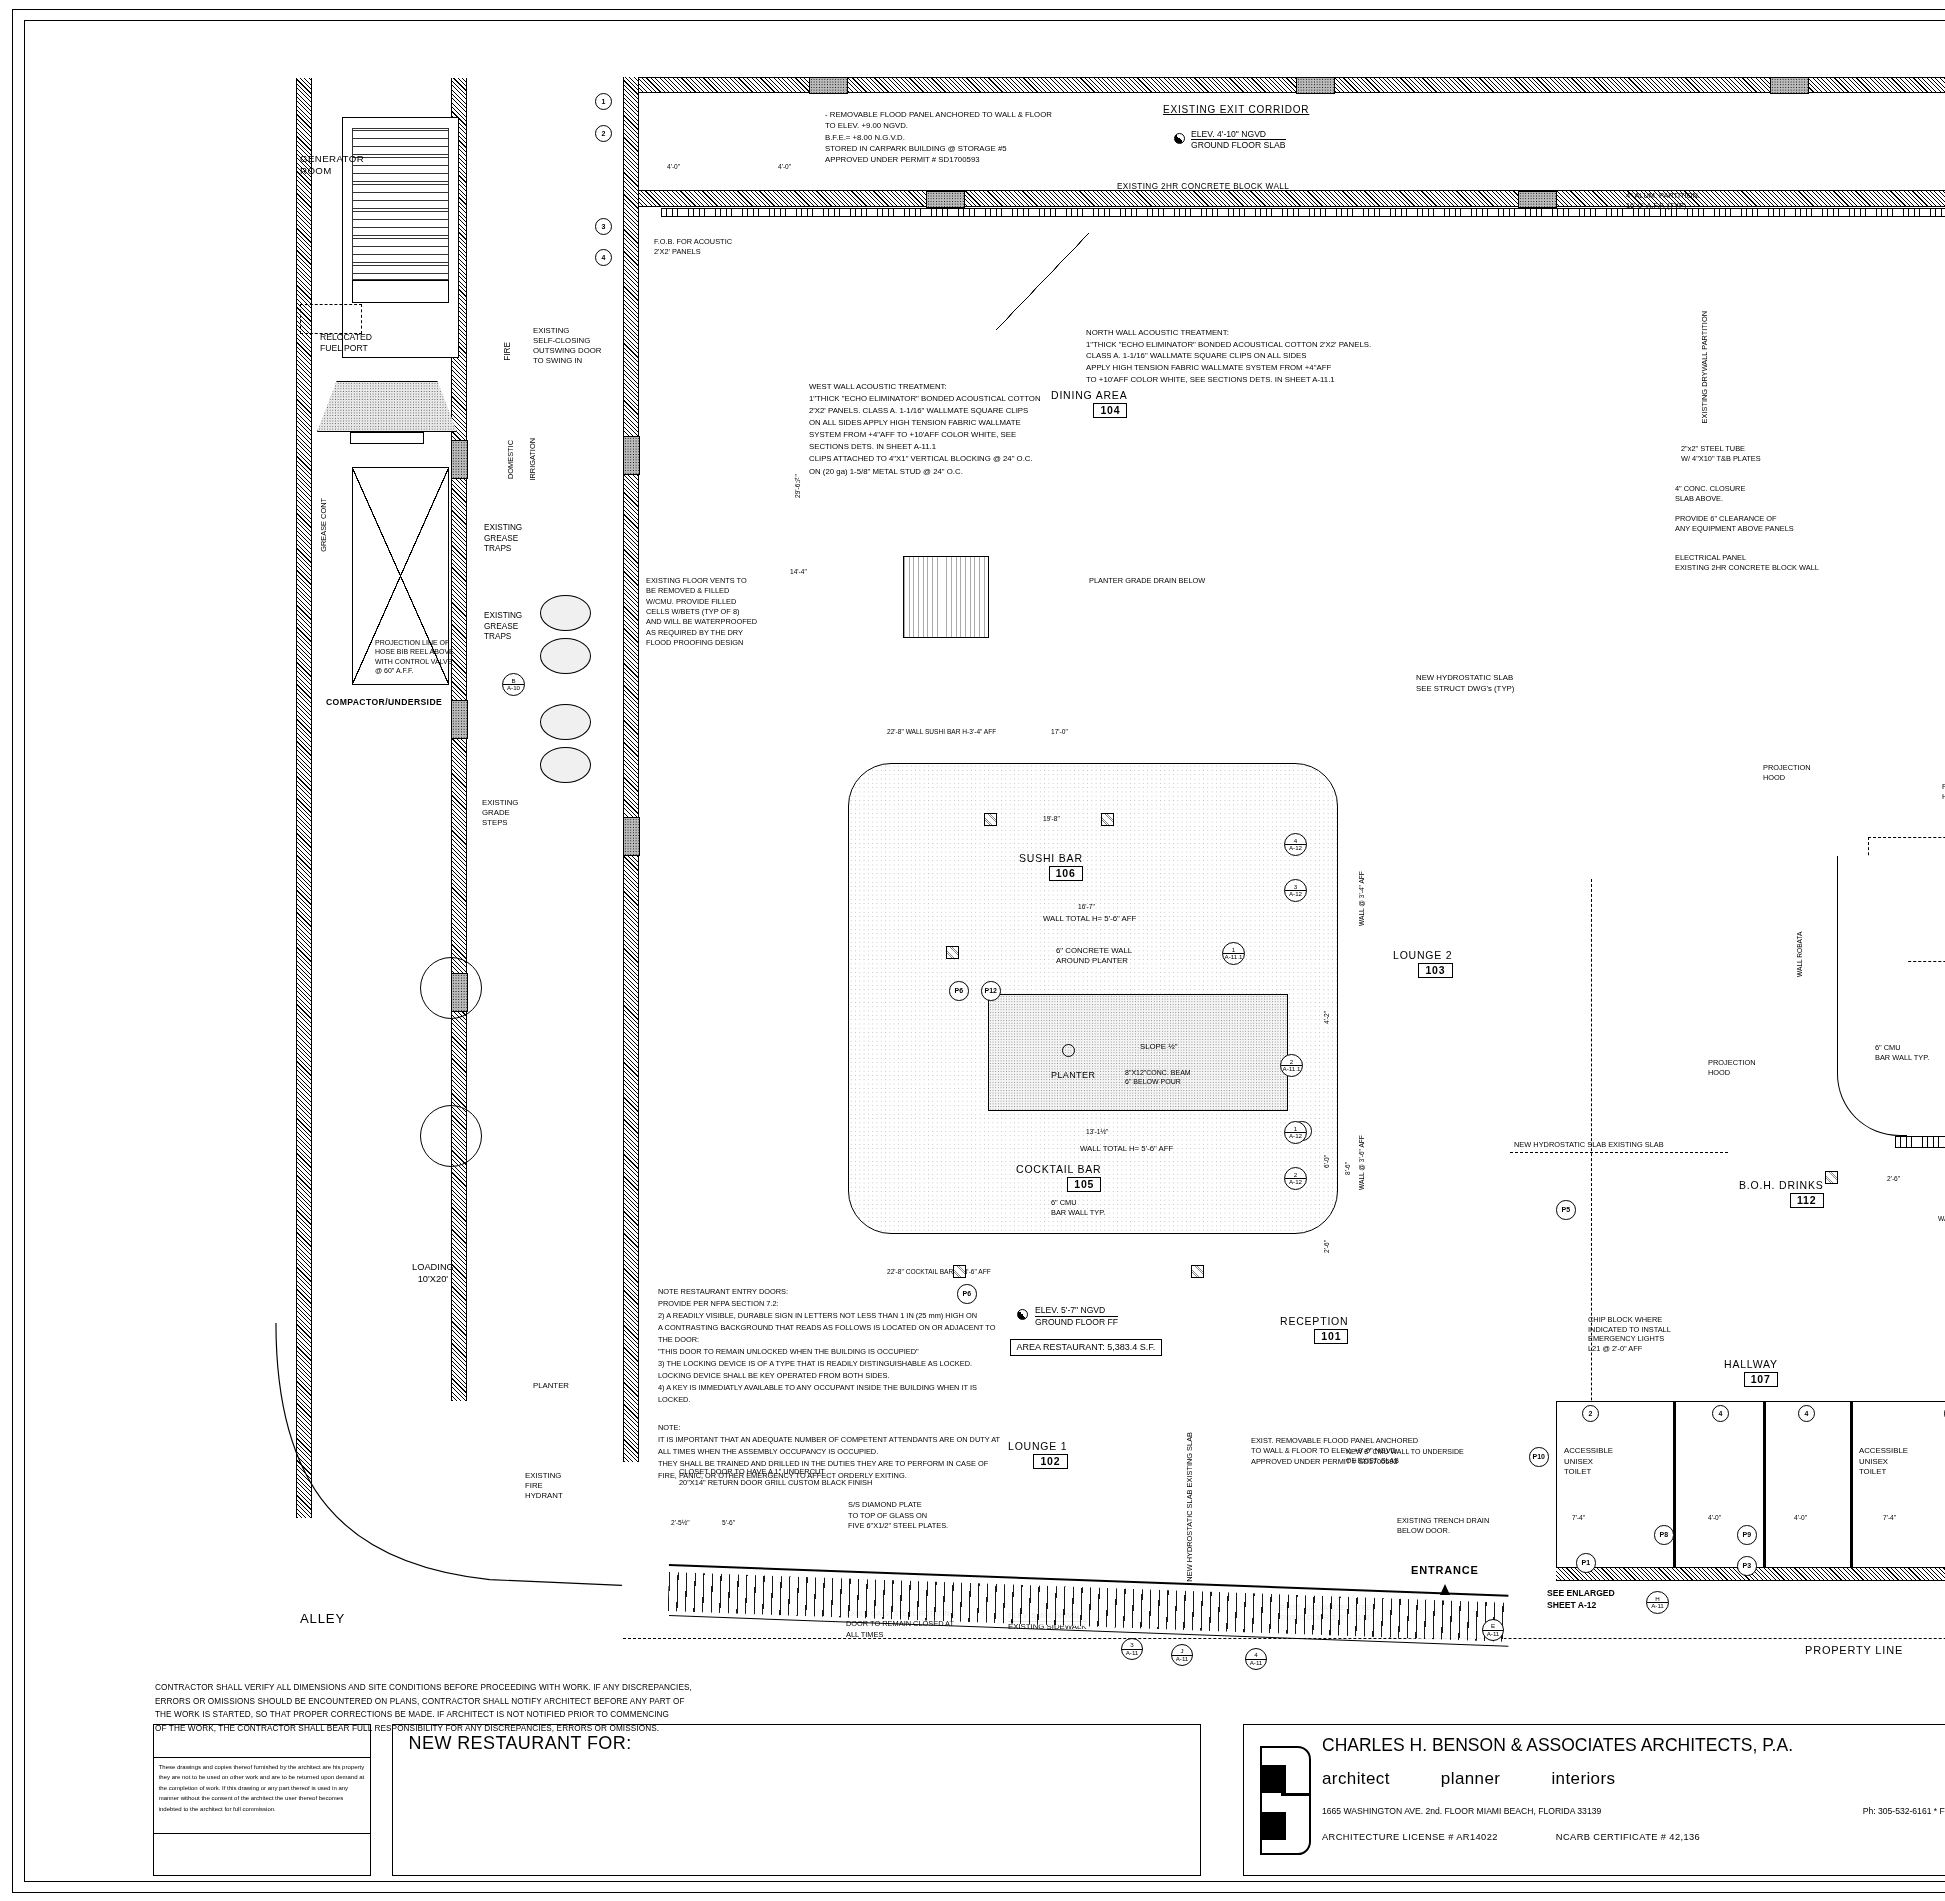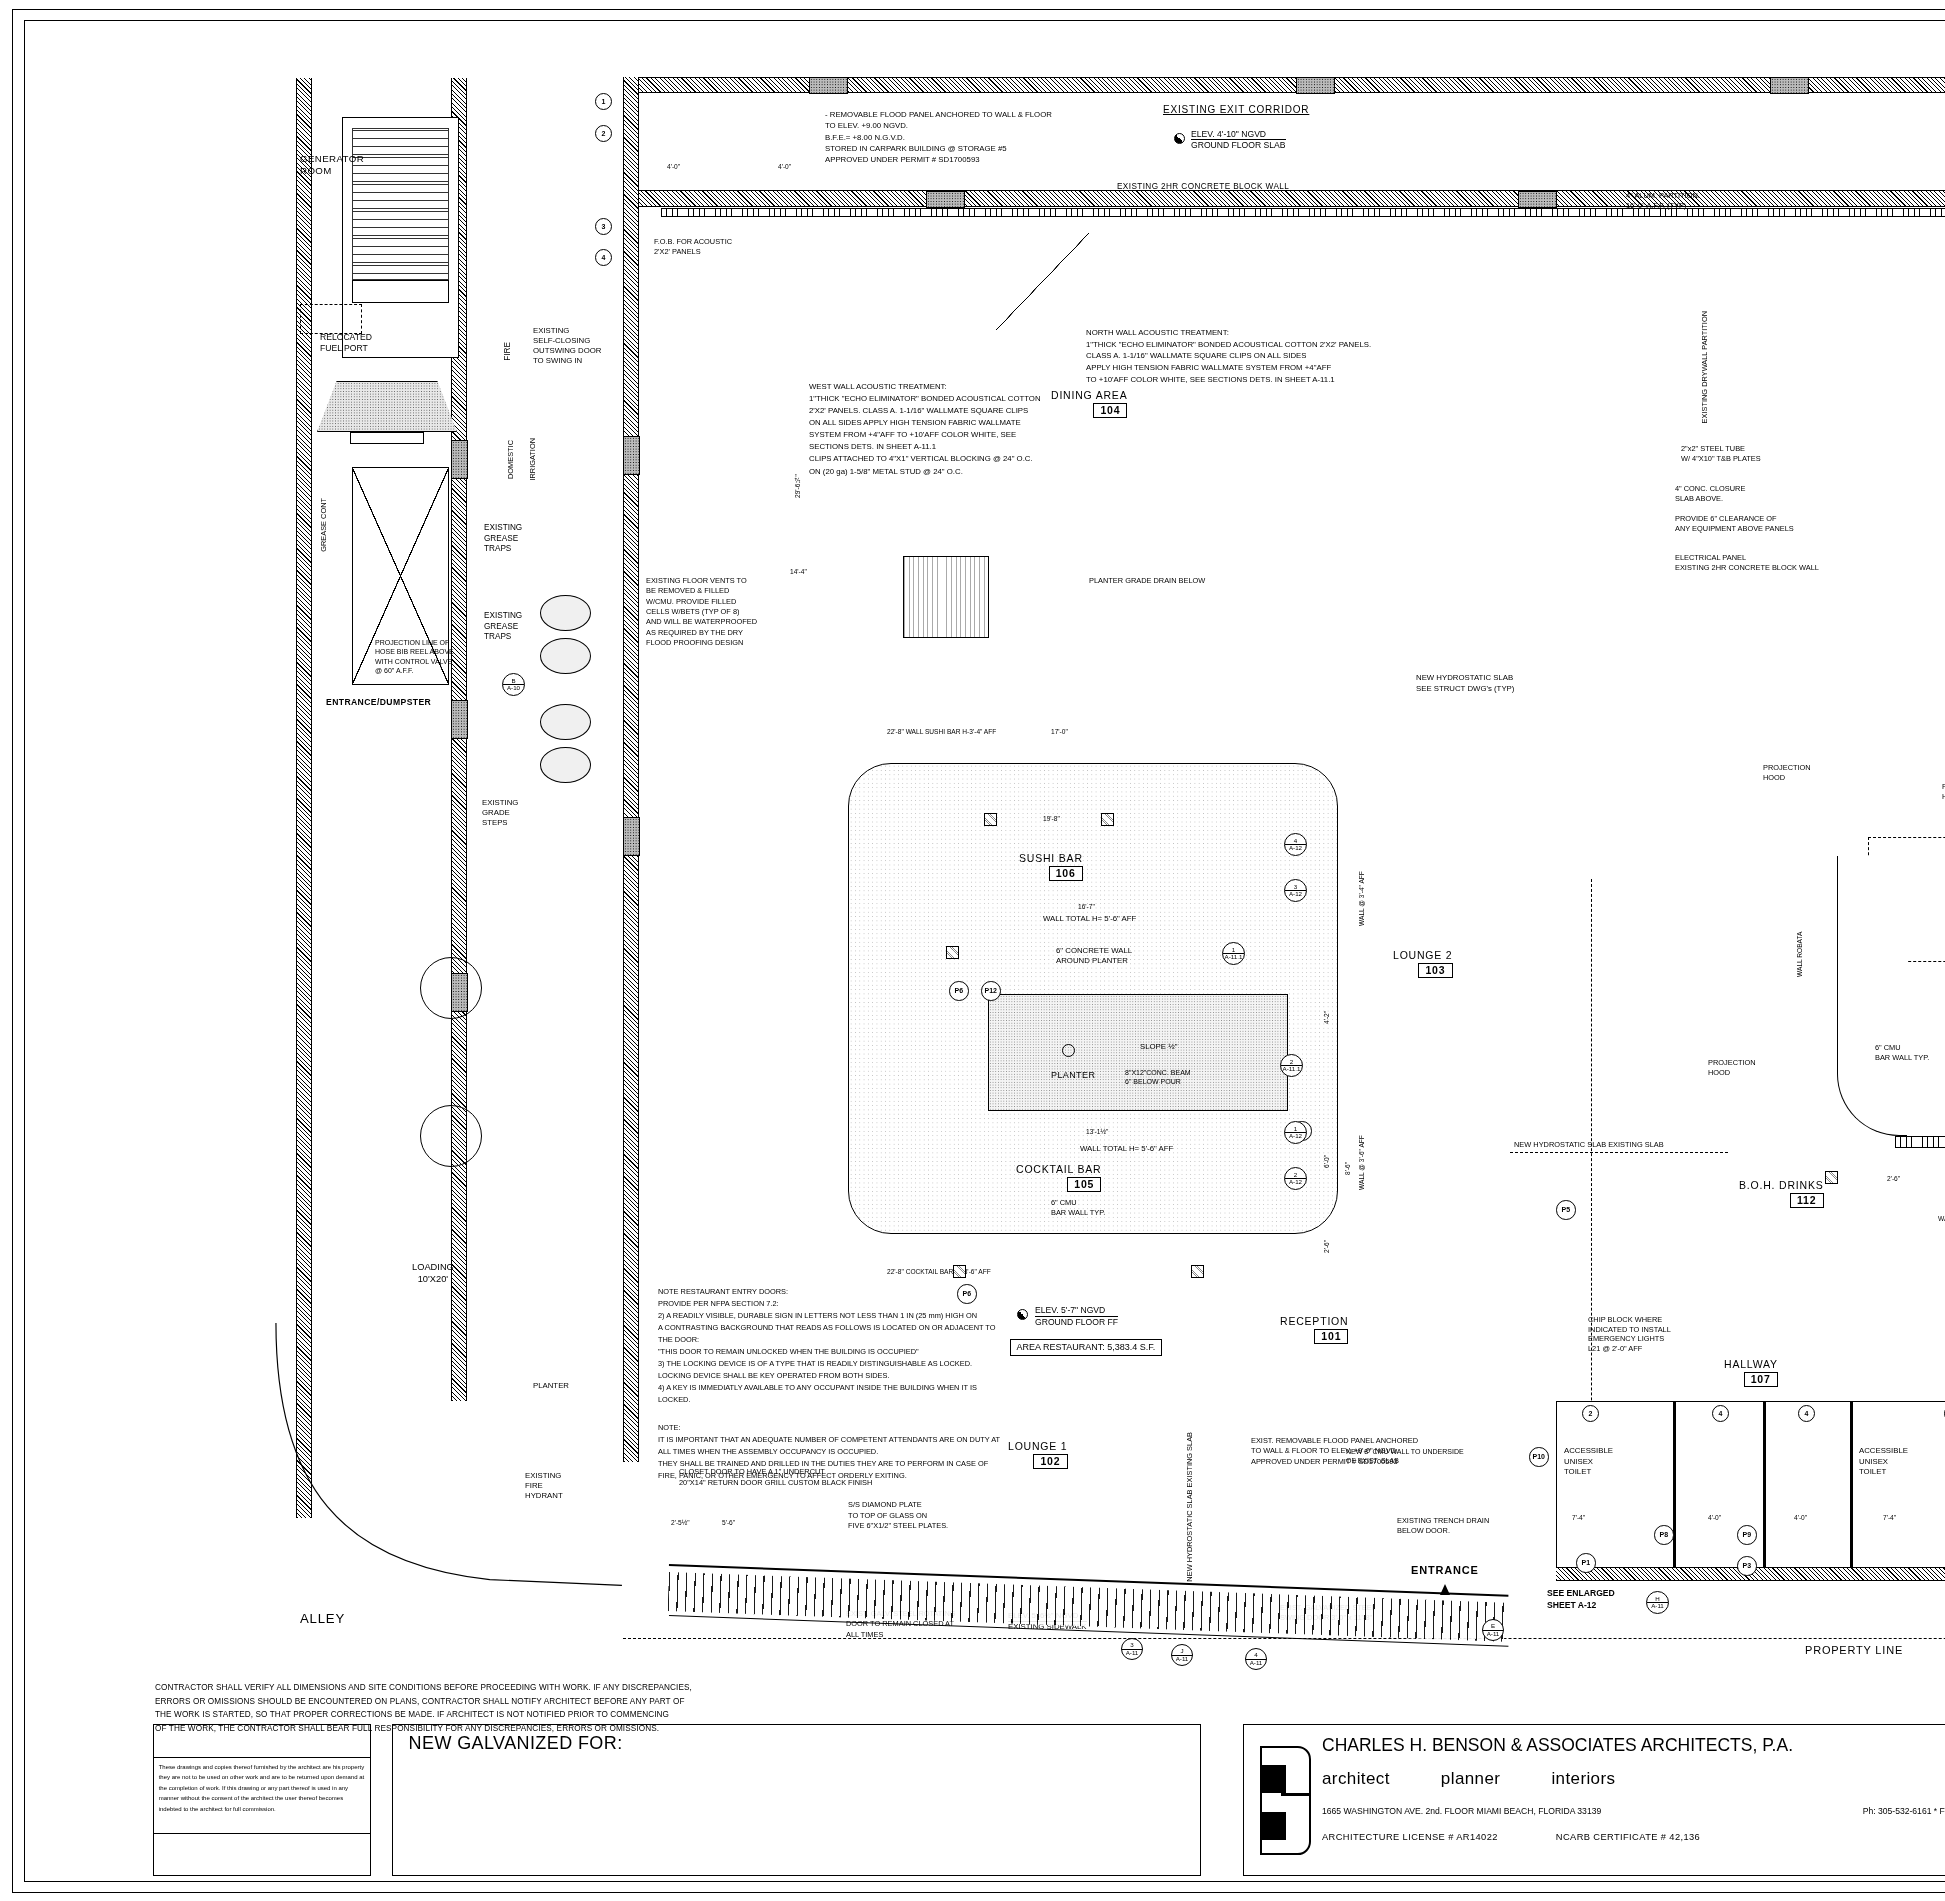--- a/index.html
+++ b/index.html
@@ -87,21 +87,21 @@
 
   <div class="tb" style="left:153px;top:1724px;width:218px;height:152px;">
      <div style="border-bottom:1.6px solid #000;height:33px;"></div>
      <div style="border-bottom:1.6px solid #000;height:76px;padding:3.9px 4.7px;">
        <div class="mini" style="font-size:6px;line-height:1.75;">These drawings and copies thereof furnished by the architect are his property they are not to be used on other work and are to be returned upon demand at the completion of work. If this drawing or any part thereof is used in any manner without the consent of the architect the user thereof becomes indebted to the architect for full commission.</div>
      </div>
      <div style="height:37px;"></div>
   </div>
 
   <div class="tb" style="left:392px;top:1724px;width:809px;height:152px;padding:7.8px 15.6px;">
-     <div style="font-size:18px;letter-spacing:0.4px;">NEW GALVANIZED FOR:</div>
+     <div style="font-size:18px;letter-spacing:0.4px;">NEW RESTAURANT FOR:</div>
   </div>
 
   <div class="tb" style="left:1243px;top:1724px;width:778px;height:152px;">
 
      <div class="abs" style="left:15.6px;top:21px;width:51px;height:109px;">
         <div class="abs" style="left:0;top:0;width:51px;height:109px;border:2.3px solid #000;border-radius:0 13.2px 13.2px 0;"></div>
         <div class="abs" style="left:0;top:18.7px;width:26px;height:28px;background:#000;"></div>
         <div class="abs" style="left:0;top:66px;width:26px;height:28px;background:#000;"></div>
         <div class="abs" style="left:21px;top:47px;width:30px;height:3.1px;background:#000;"></div>
      </div>
@@ -169,21 +169,21 @@
   <div class="abs" style="left:350px;top:432px;width:74px;height:11.7px;border:1.2px solid #000;background:#fff;"></div>
   <div class="abs" style="left:352px;top:467px;width:97px;height:218px;border:1.2px solid #000;background:#fff;"></div>
   <div class="abs" style="left:352px;top:467px;width:97px;height:218px;
        background:linear-gradient(to bottom right,transparent 49.6%,#000 49.7%,#000 50.3%,transparent 50.4%),
                   linear-gradient(to bottom left,transparent 49.6%,#000 49.7%,#000 50.3%,transparent 50.4%);"></div>
   <div class="abs" style="left:319px;top:498px;font-size:7.4px;writing-mode:vertical-rl;transform:rotate(180deg);">GREASE CONT</div>
   <div class="abs" style="left:375px;top:638px;font-size:7px;line-height:1.35;white-space:pre-line;">PROJECTION LINE OF
 HOSE BIB REEL ABOVE
 WITH CONTROL VALVE
 @ 60" A.F.F.</div>
-  <div class="abs" style="left:326px;top:697px;font-size:8.6px;font-weight:700;letter-spacing:0.4px;">ENTRANCE/DUMPSTER</div>
+  <div class="abs" style="left:326px;top:697px;font-size:8.6px;font-weight:700;letter-spacing:0.4px;">COMPACTOR/UNDERSIDE</div>
 
   <div class="abs" style="left:540px;top:595px;width:51px;height:36px;border:1.2px solid #000;border-radius:50%;background:#f0f0f0;"></div>
   <div class="abs" style="left:540px;top:638px;width:51px;height:36px;border:1.2px solid #000;border-radius:50%;background:#f0f0f0;"></div>
   <div class="abs" style="left:540px;top:704px;width:51px;height:36px;border:1.2px solid #000;border-radius:50%;background:#f0f0f0;"></div>
   <div class="abs" style="left:540px;top:747px;width:51px;height:36px;border:1.2px solid #000;border-radius:50%;background:#f0f0f0;"></div>
   <div class="abs" style="left:484px;top:523px;font-size:8.2px;line-height:1.3;white-space:pre-line;">EXISTING
 GREASE
 TRAPS</div>
   <div class="abs" style="left:484px;top:611px;font-size:8.2px;line-height:1.3;white-space:pre-line;">EXISTING
 GREASE

